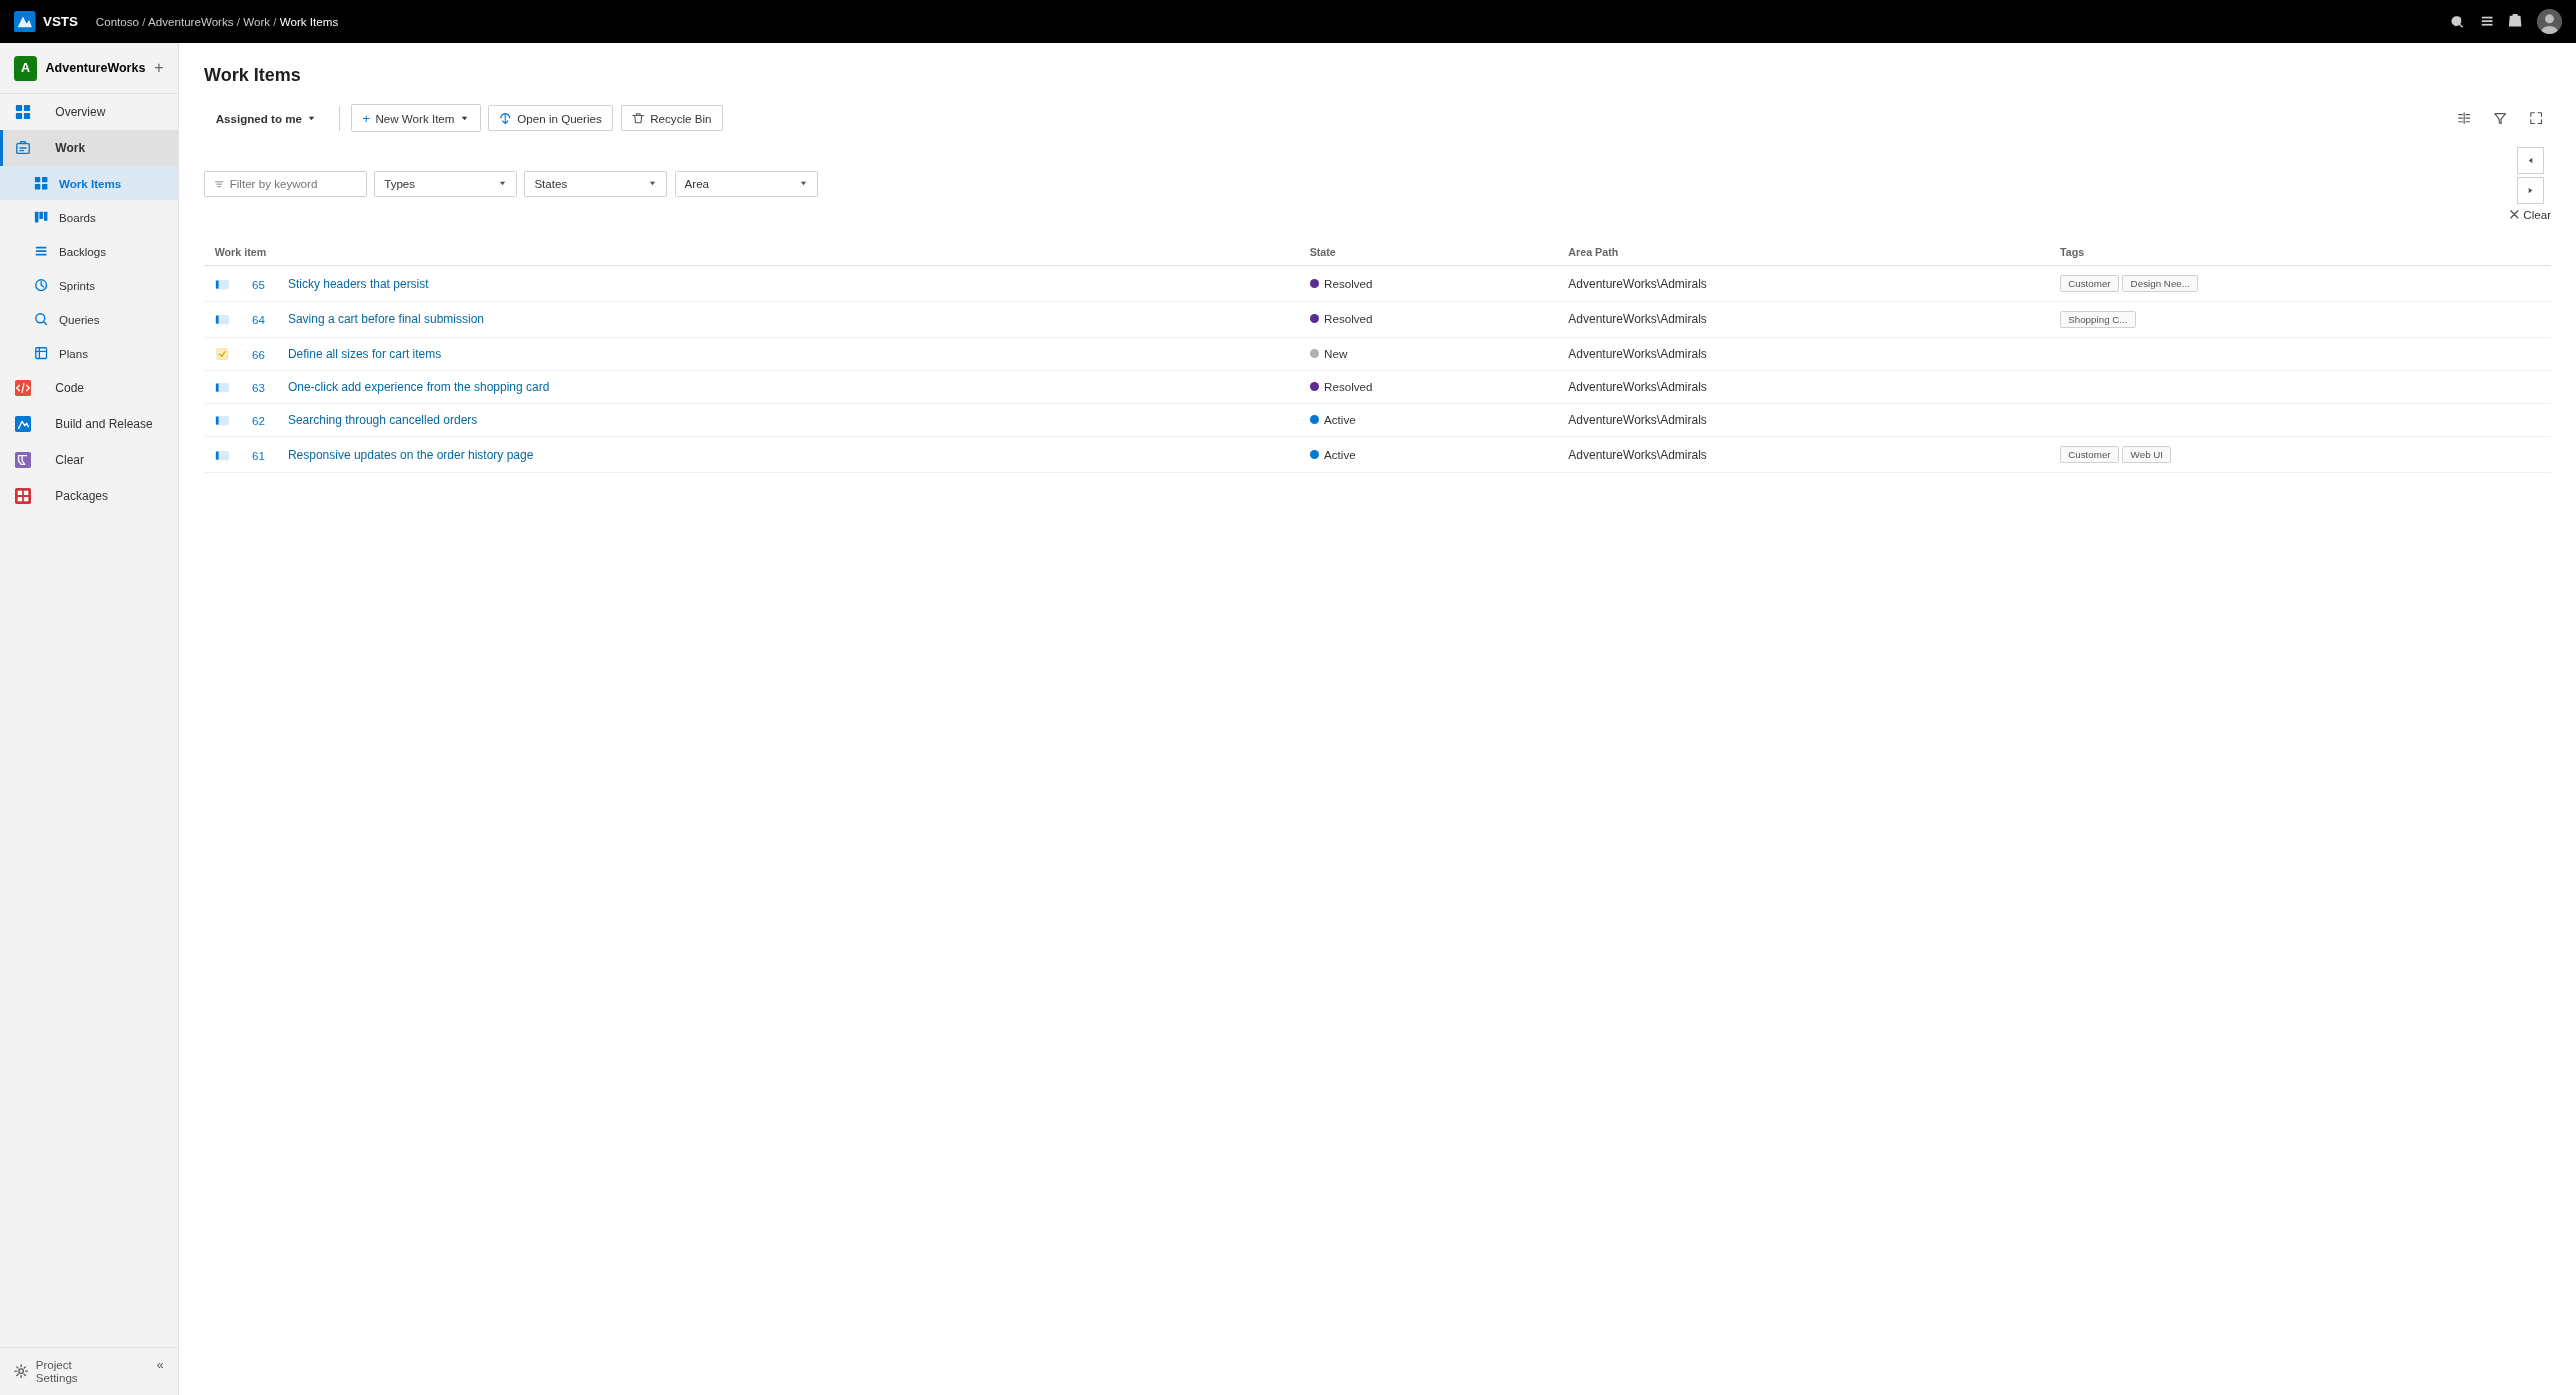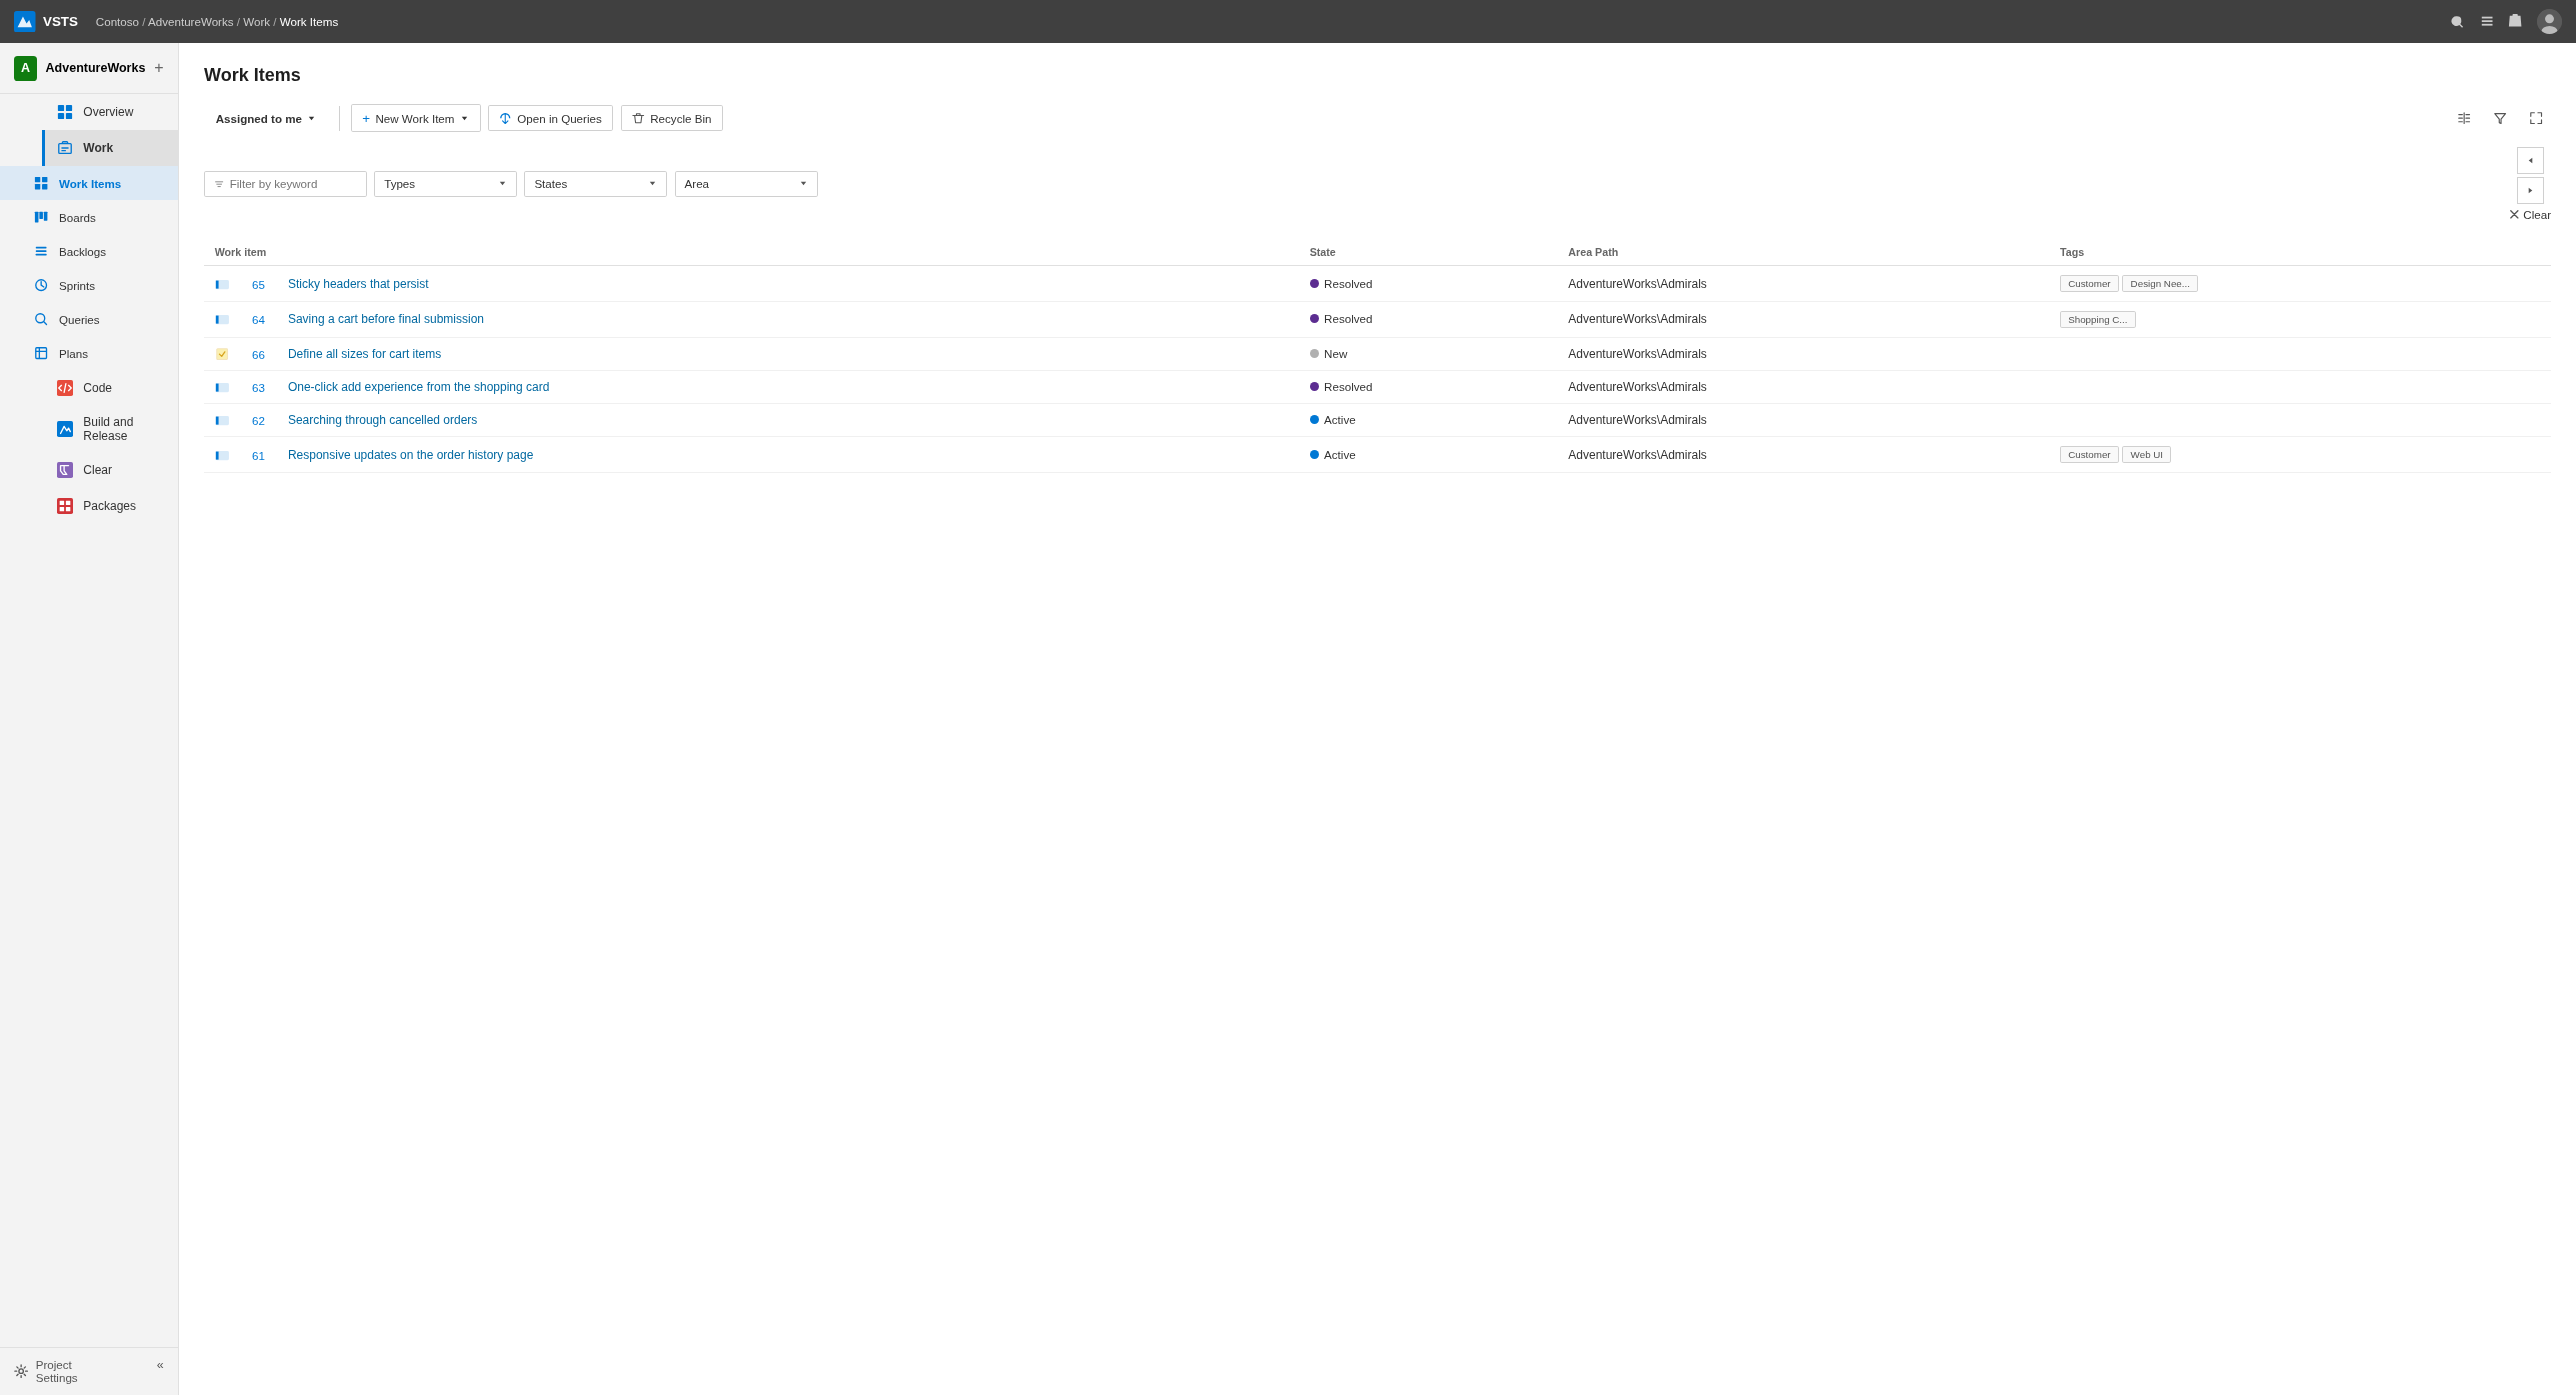--- a/index.html
+++ b/index.html
@@ -1,21 +1,21 @@
 <!DOCTYPE html>
 <html style="font-size:14.3px"><head>
   <meta charset="utf-8">
   <style>
     * { box-sizing: border-box; margin: 0; padding: 0; }
     body { font-family: 'Segoe UI', sans-serif; background: #fff; display: flex; flex-direction: column; height: 100vh; overflow: hidden; font-size: 12.5px; }
 
     
     .topbar {
       height: 43px;
-      background: #404040;
+      background: #000000;
       display: flex;
       align-items: center;
       padding: 0 14.3px;
       gap: 10.7px;
       flex-shrink: 0;
       color: #fff;
     }
     .topbar-logo {
       display: flex; align-items: center; gap: 7.2px; color: #fff; font-size: 13.4px; font-weight: 600;
     }
@@ -58,27 +58,26 @@
     .sidebar-project-avatar {
       width: 25px; height: 25px; background: #107c10; color: #fff;
       border-radius: 3.6px; display: flex; align-items: center; justify-content: center;
       font-size: 12.5px; font-weight: 600;
     }
     .sidebar-project-name { font-size: 12.5px; font-weight: 600; flex: 1; }
     .sidebar-project-add { color: #666; font-size: 16px; cursor: pointer; }
 
     .sidebar-nav { flex: 1; }
     .sidebar-item {
-      display: flex; align-items: center; gap: 9px;
+      display: flex; align-items: center; gap: 23px;
       padding: 9px 14.3px;
       cursor: pointer;
       color: #333;
       font-size: 12px;
       position: relative;
-      margin-left: 42px;
     }
     .sidebar-item.active { background: #e0e0e0; font-weight: 600; }
     .sidebar-item.active::before {
       content: ''; position: absolute; left: 0; top: 0; bottom: 0; width: 2.7px; background: #0078d4;
     }
     .sidebar-item-icon { width: 18px; height: 18px; display: flex; align-items: center; justify-content: center; flex-shrink: 0; }
 
     .sidebar-sub-item {
       display: flex; align-items: center; gap: 9px;
       padding: 8px 14.3px 8px 32px;

